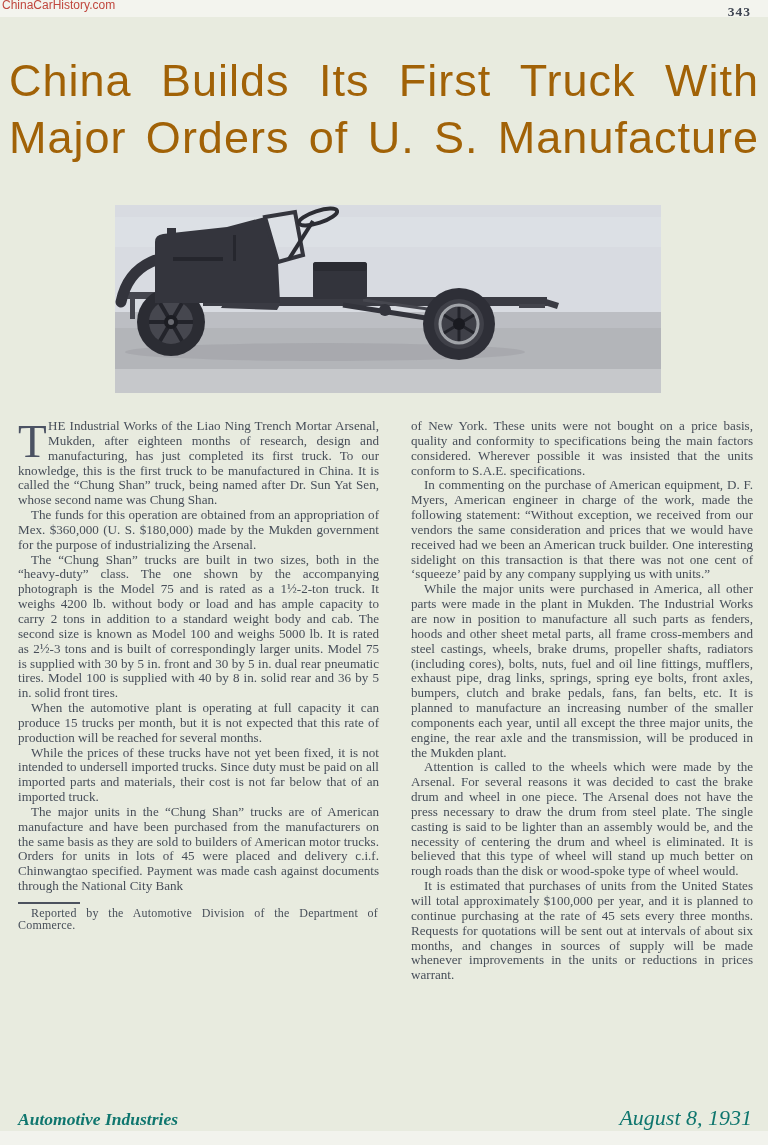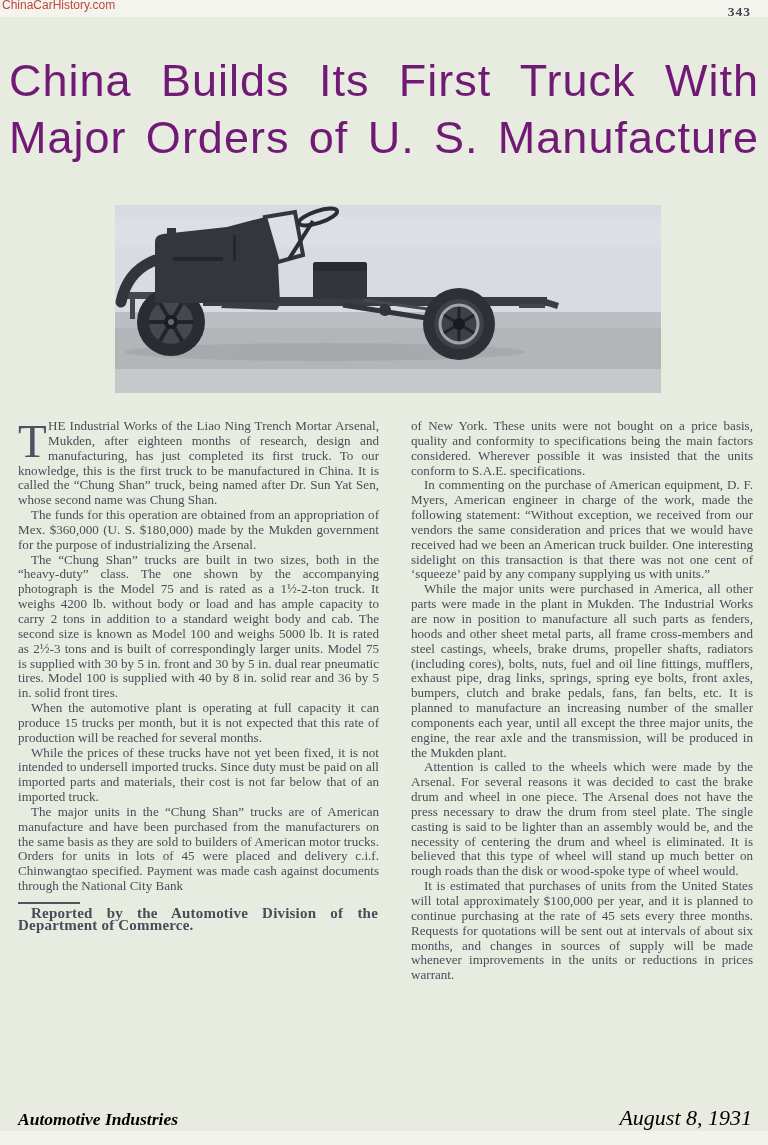--- a/index.html
+++ b/index.html
@@ -12,21 +12,21 @@
   .scan-band-bottom{position:absolute;left:0;top:1131px;width:768px;height:14px;background:#f2f3ed;}
   .watermark{
     position:absolute;left:2px;top:-2px;
     font-family:"Liberation Sans",sans-serif;font-size:12px;color:#c0473e;
   }
   .page-number{
     position:absolute;right:17px;top:4px;
     font-family:"Liberation Serif",serif;font-weight:bold;font-size:13.5px;color:#3f4551;
     letter-spacing:1px;
   }
-  .title-block{position:absolute;left:9px;top:52px;width:750px;color:#701a75;}
+  .title-block{position:absolute;left:9px;top:52px;width:750px;color:#a16207;}
   .title-line{
     font-family:"Liberation Sans",sans-serif;
     font-size:45px;line-height:57px;letter-spacing:1px;
     text-align:justify;text-align-last:justify;
     white-space:nowrap; 
     white-space:normal;
   }
   .photo{
     position:absolute;left:115px;top:205px;width:546px;height:188px;
     background:#d8dbe1;overflow:hidden;
@@ -42,27 +42,27 @@
   .col p.indent{text-indent:13px;}
   .dropcap{
     float:left;
     font-size:47px;line-height:41px;
     width:27px;margin:2px 3px 0 0;
     color:#4b5263;
   }
   .footnote-block{margin-top:8px;width:360px;}
   .footnote-rule{width:62px;border-top:2px solid #4c525e;margin:0 0 3px 0;}
   .footnote-block p{
-    font-size:15px;line-height:12.4px;font-weight:bold;
+    font-size:12px;line-height:12.4px;font-weight:normal;
     text-indent:13px;text-align:justify;color:#474e59;letter-spacing:.2px;
   }
   .footer{
     position:absolute;left:18px;top:1105px;width:734px;
     display:flex;justify-content:space-between;align-items:baseline;
-    color:#000000;
+    color:#0f766e;
   }
   .footer .journal{font-family:"Liberation Serif",serif;font-style:italic;font-weight:bold;font-size:17.5px;}
   .footer .date{font-family:"Liberation Serif",serif;font-style:italic;font-size:22px;}
 </style>
 </head>
 <body>
 
 <div>
 
   <div class="scan-band-top"></div>

